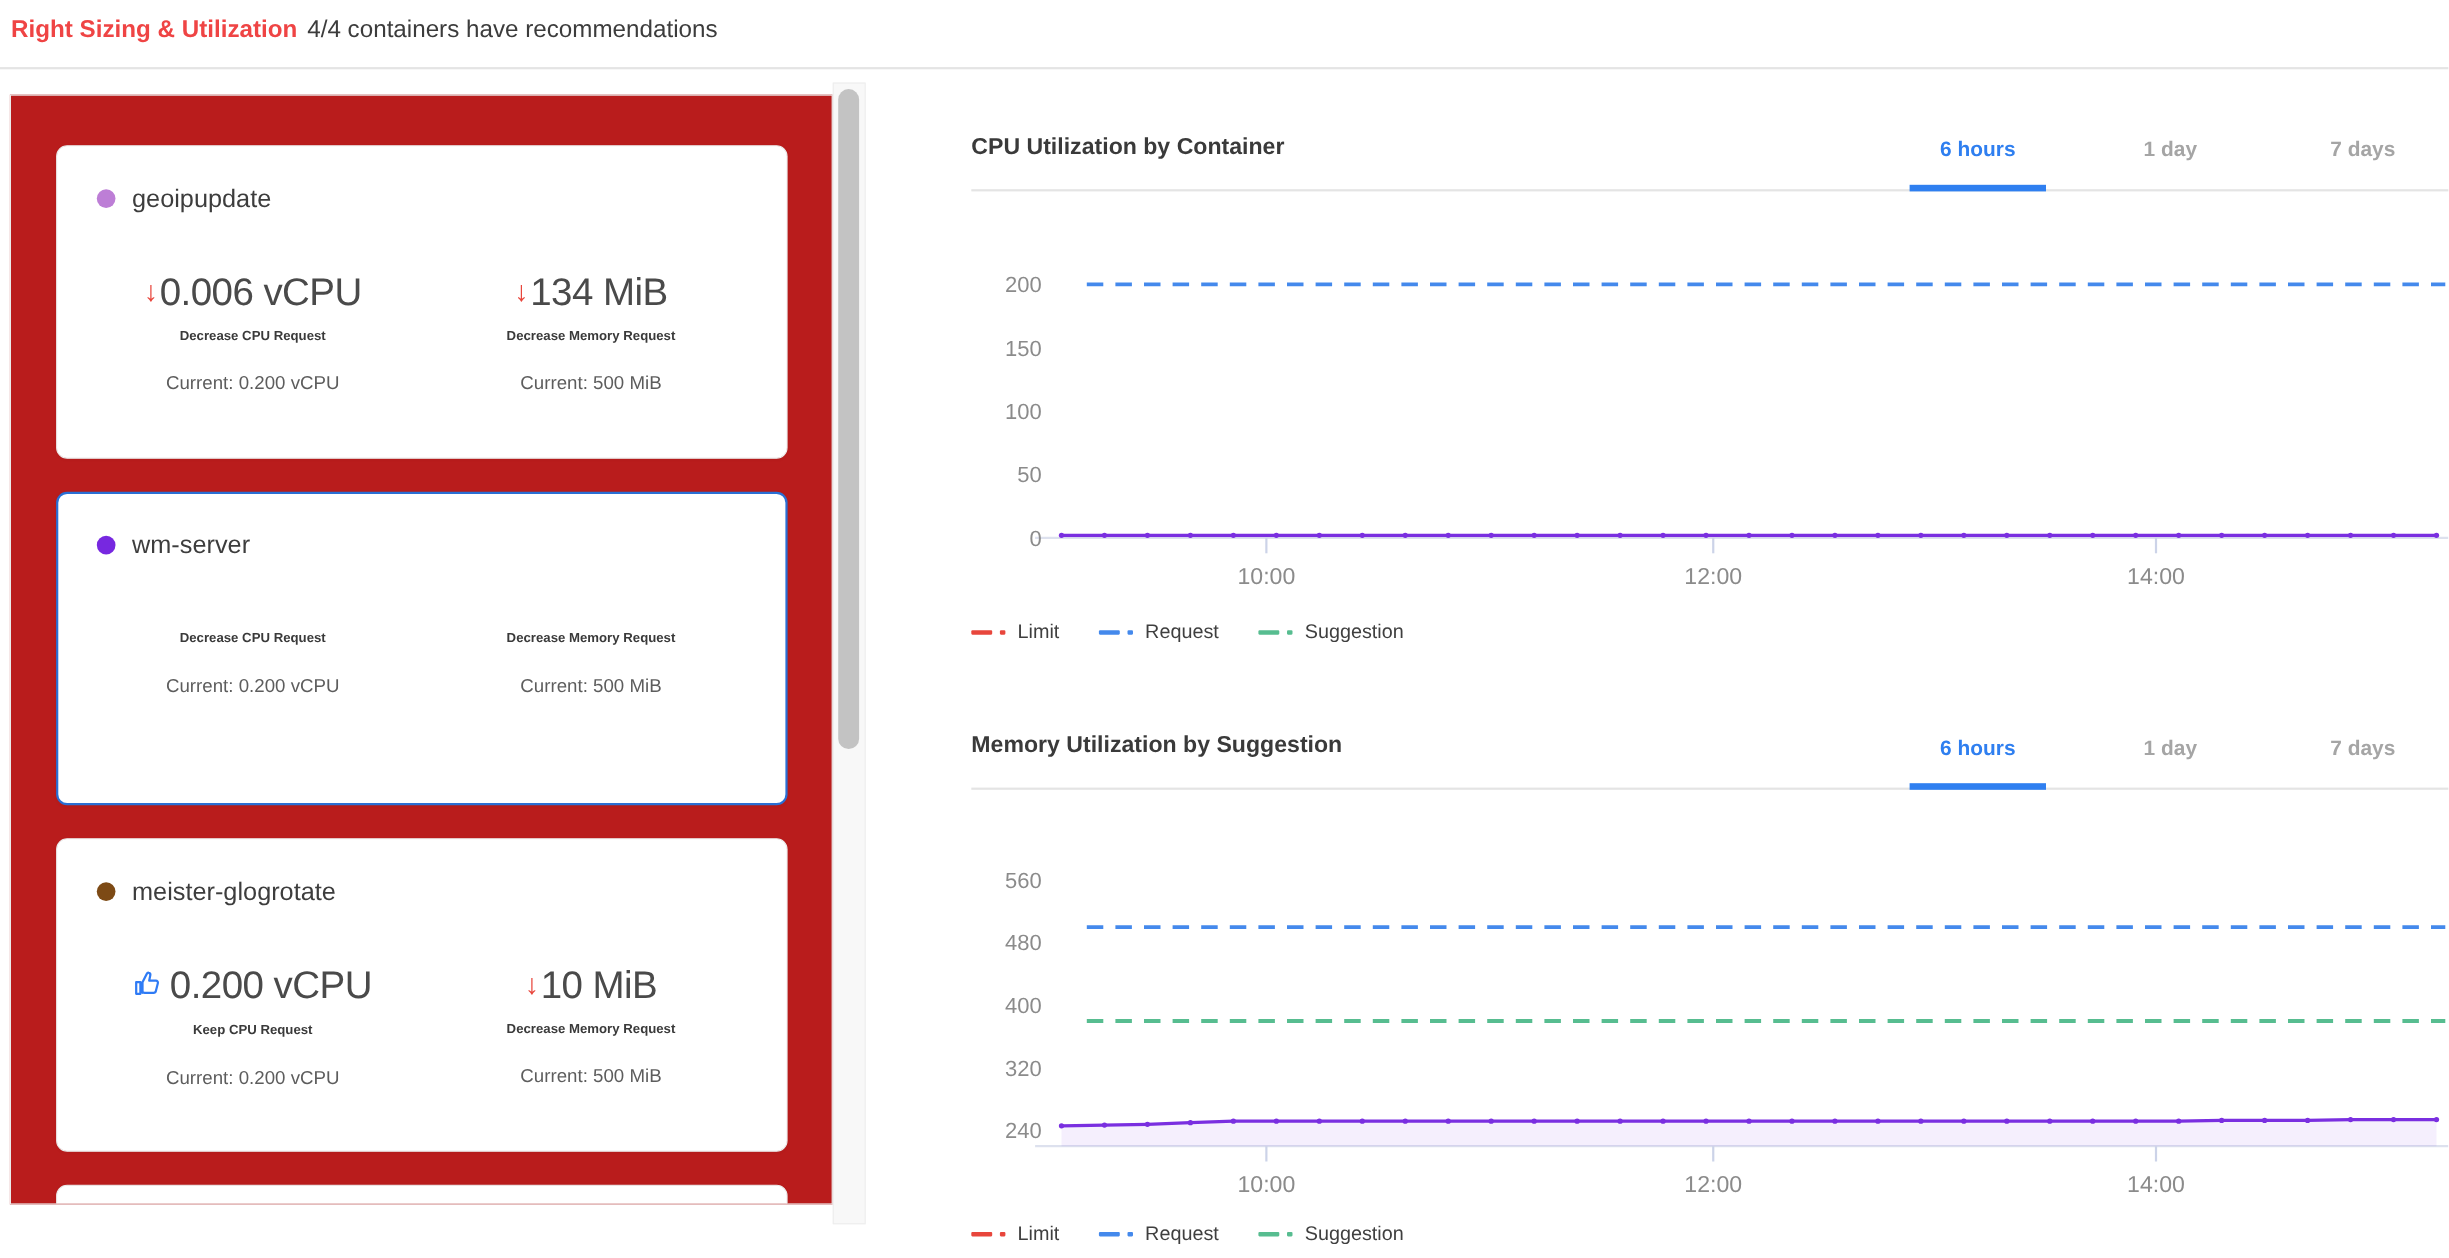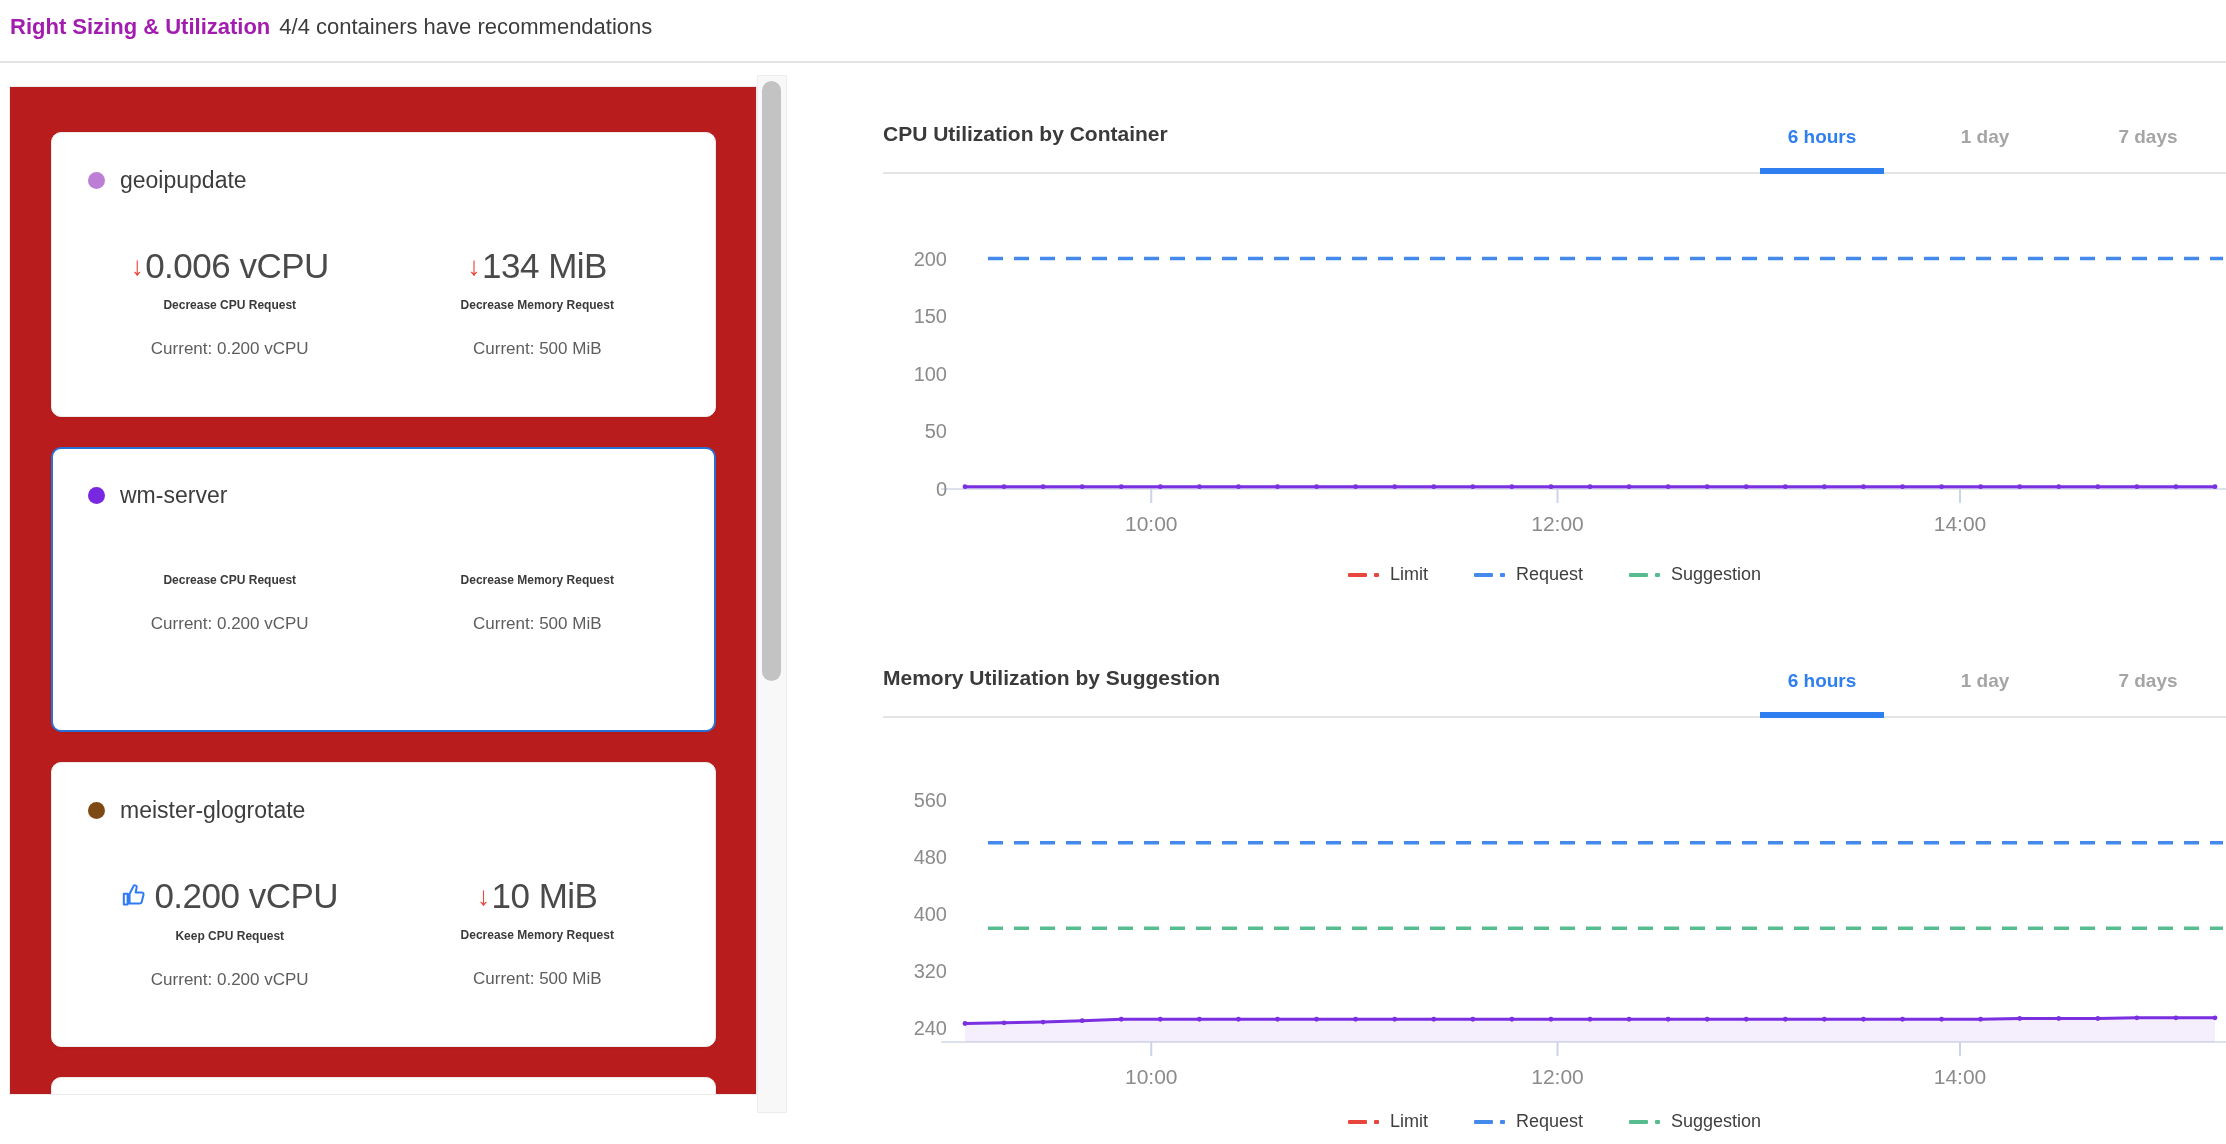--- a/index.html
+++ b/index.html
@@ -3,21 +3,21 @@
 <meta charset="utf-8">
 <style>
   * { box-sizing: border-box; margin: 0; padding: 0; }
   html,body { width:2226px; height:1144px; overflow:hidden; background:#fff;
     font-family:"Liberation Sans", sans-serif; color:#3c3c3c; }
   .page { position:relative; width:2226px; height:1144px; }
 
   
   .page-header { position:absolute; top:0; left:0; width:2226px; height:63px;
     border-bottom:2px solid #e4e4e4; padding:14px 0 0 10px; font-size:22px; }
-  .page-header .t { font-weight:bold; color:#a21caf; }
+  .page-header .t { font-weight:bold; color:#ef4444; }
   .page-header .s { color:#3c3c3c; margin-left:9px; }
 
   
   .left-panel { position:absolute; left:9px; top:86px; width:748px; height:1009px;
     background:#b91c1c; border:1px solid #ebebeb; overflow:hidden; padding:45px 40px 0 41px; }
   .card { width:665px; height:285px; background:#fff; border:1px solid #ebebeb;
     border-radius:10px; box-shadow:0 1px 3px rgba(0,0,0,0.04); padding:30px 24px;
     margin-bottom:30px; }
   .card.selected { border:2px solid #2a6fd4; padding:29px 23px; }
   .card.partial { margin-bottom:0; }
@@ -40,29 +40,29 @@
 
   
   .charts { position:absolute; left:883px; top:0; width:1343px; height:1144px; }
   .chart-section { position:absolute; left:0; width:1343px; }
   .sec-0 { top:98px; }
   .sec-1 { top:648px; }
   .chart-header { position:relative; border-bottom:2px solid #e4e4e4; }
   .sec-0 .chart-header { height:76px; }
   .sec-1 .chart-header { height:70px; }
   .chart-title { position:absolute; left:0; bottom:26px; font-size:21px; font-weight:bold; color:#3a3a3a; }
-  .tabs { position:absolute; right:2px; bottom:0; display:flex; gap:11px; }
+  .tabs { position:absolute; right:2px; bottom:0; display:flex; gap:23px; }
   .tab { width:152px; text-align:center; padding-bottom:24px; font-size:19px;
     font-weight:bold; color:#a5a5a5; position:relative; cursor:pointer; }
   .tab.active { color:#2f7ff0; }
   .tab.active::after { content:''; position:absolute; left:14px; right:14px; bottom:-2px;
     height:6px; background:#2f7ff0; }
   svg.plot { display:block; }
   svg.plot text { font-family:"Liberation Sans", sans-serif; }
-  .legend { display:flex; justify-content:center; gap:46px; align-items:center; }
+  .legend { display:flex; gap:36px; align-items:center; }
   .sec-0 .legend { margin-top:24px; }
   .sec-1 .legend { margin-top:13px; }
   .legend-item { display:flex; align-items:center; cursor:pointer; }
   .lg-dash { width:19px; height:4px; border-radius:1px; }
   .lg-dot { width:5px; height:4px; margin-left:7px; border-radius:1px; }
   .lg-label { margin-left:11px; font-size:18px; color:#3f3f3f; }
 </style>
 </head>
 <body>
 

